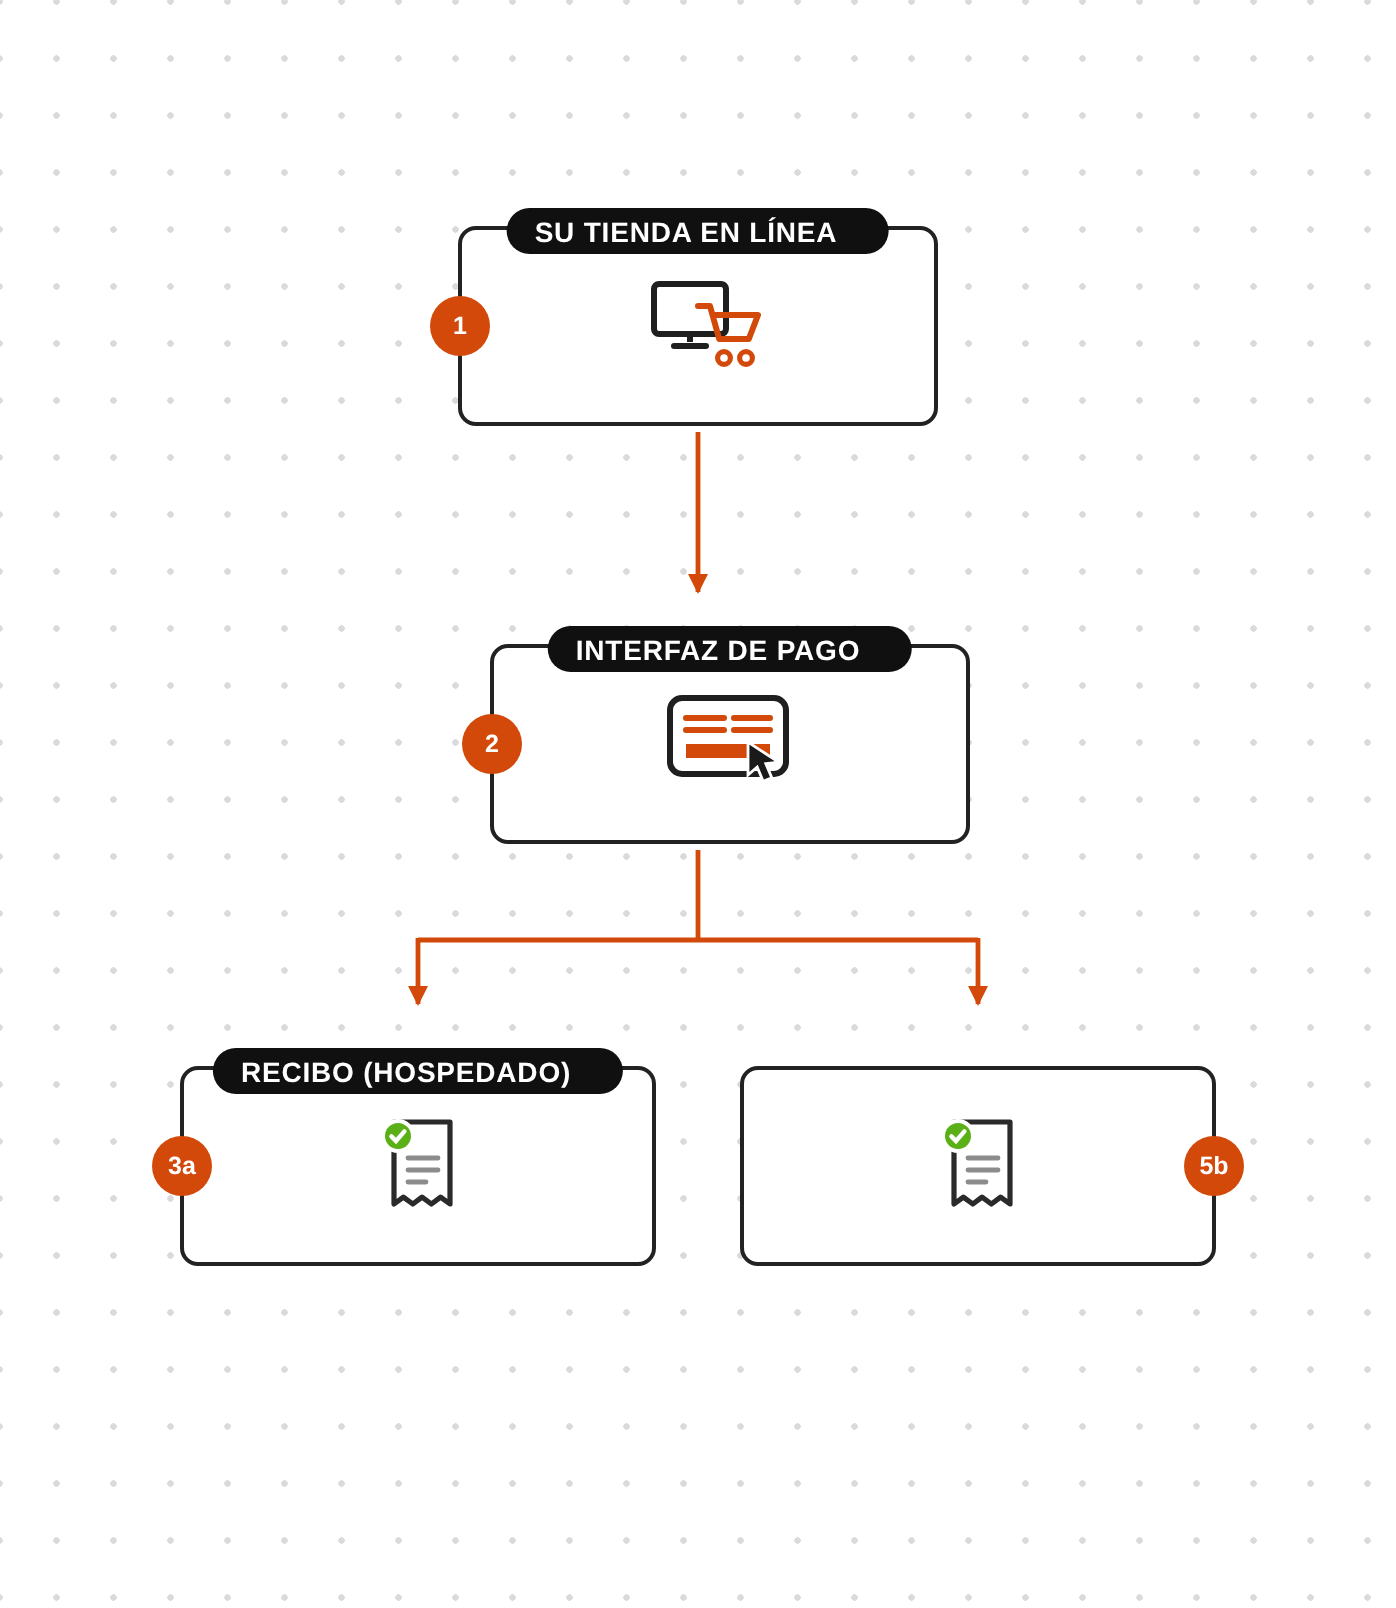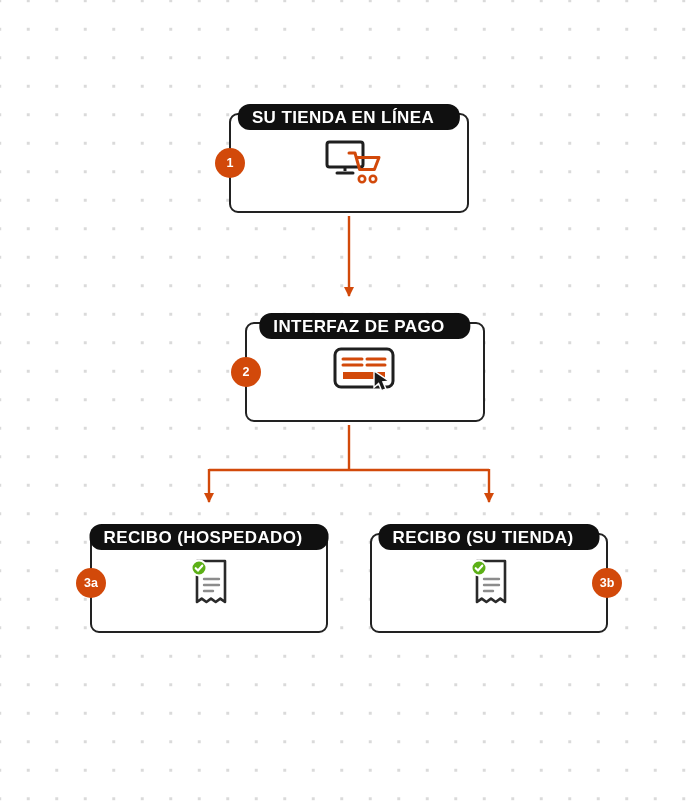--- a/index.html
+++ b/index.html
@@ -34,21 +34,21 @@
   .node-3a      { left:  90px; top: 533px; width: 238px; height: 100px; }
   .node-3b      { left: 370px; top: 533px; width: 238px; height: 100px; }
   .pill {
     position: absolute;
     top: -11px;
     left: 50%;
     transform: translateX(-50%);
     background: #101010;
     color: #ffffff;
     font-weight: bold;
-    font-size: 17px;
+    font-size: 14px;
     letter-spacing: 0.4px;
     line-height: 1;
     padding: 5px 26px 4px 14px;
     border-radius: 12px;
     white-space: nowrap;
     z-index: 3;
   }
   .badge {
     position: absolute;
     width: 30px;
@@ -139,22 +139,21 @@
           <path d="M17 27 h15"></path>
           <path d="M17 33 h9"></path>
         </g>
         <circle cx="12" cy="10" r="7.5" fill="#5CB017" stroke="#ffffff" stroke-width="2"></circle>
         <path d="M8.7 10.2 l2.3 2.3 4.2 -4.8" fill="none" stroke="#ffffff" stroke-width="2.2" stroke-linecap="round"></path>
       </svg>
     </div>
   </div>
 
   <div class="node node-3b">
-    <div class="pill">RECIBO (SU TIENDA)</div>
-    <div class="badge right">3b</div>
+    <div class="badge right">5b</div>
     <div class="icon-wrap">
       <svg width="44" height="50" viewBox="0 0 44 50">
         <path d="M10 3 h28 v41 l-4.7 -3.4 -4.6 3.4 -4.7 -3.4 -4.6 3.4 -4.7 -3.4 -4.7 3.4 z" fill="#ffffff" stroke="#2a2a2a" stroke-width="2.6" stroke-linejoin="round"></path>
         <g stroke="#8c8c8c" stroke-width="2.4" stroke-linecap="round">
           <path d="M17 21 h15"></path>
           <path d="M17 27 h15"></path>
           <path d="M17 33 h9"></path>
         </g>
         <circle cx="12" cy="10" r="7.5" fill="#5CB017" stroke="#ffffff" stroke-width="2"></circle>
         <path d="M8.7 10.2 l2.3 2.3 4.2 -4.8" fill="none" stroke="#ffffff" stroke-width="2.2" stroke-linecap="round"></path>

